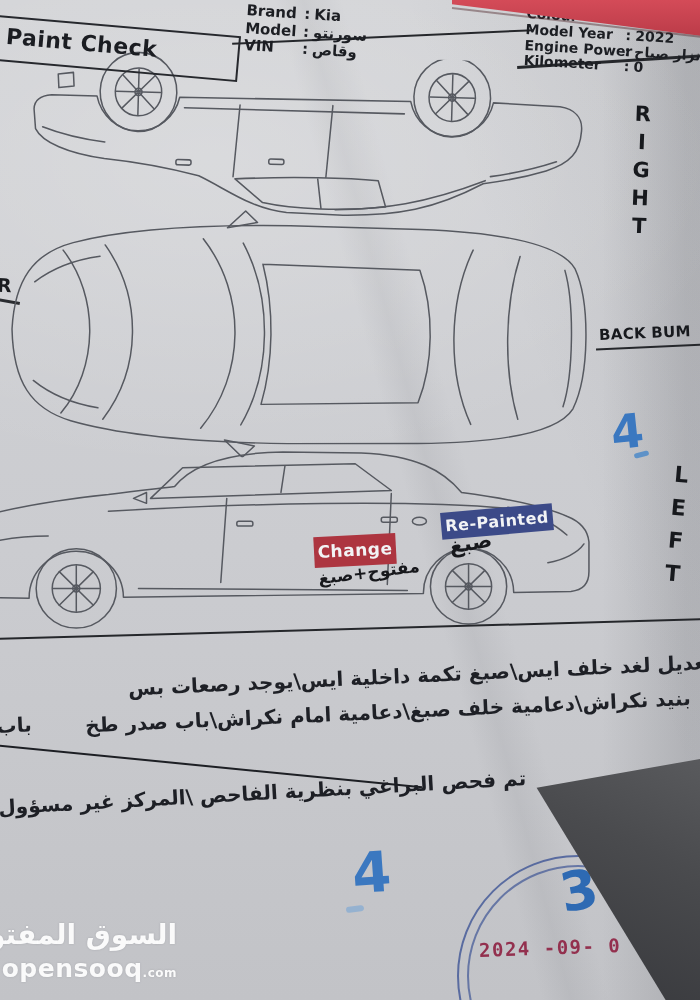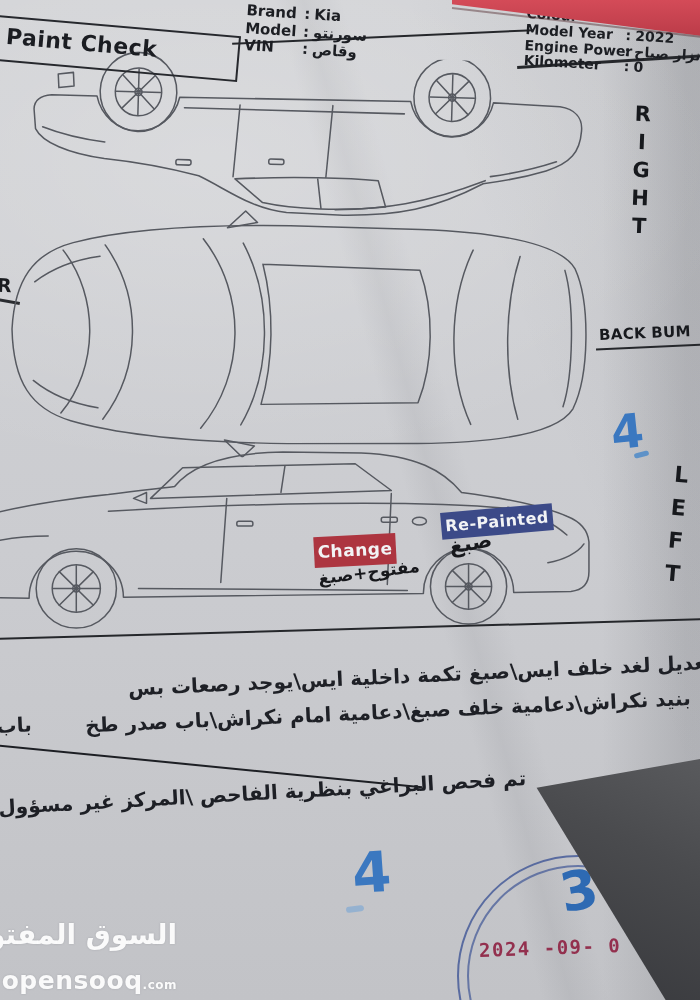--- a/index.html
+++ b/index.html
@@ -92,21 +92,21 @@
   .ring{position:absolute;border-radius:50%;z-index:2;}
   .ring-outer{left:457px;top:855px;width:238px;height:238px;border:2.5px solid rgba(62,85,150,.8);}
   .ring-inner{left:467px;top:865px;width:218px;height:218px;border:2px solid rgba(62,85,150,.7);}
   .stamp-number{left:560px;top:856px;font-size:54px;font-weight:bold;transform:rotate(-10deg);z-index:2;}
   .stamp-date{left:479px;top:936px;font-family:"DejaVu Sans Mono",monospace;font-weight:bold;
     font-size:19px;letter-spacing:1.5px;white-space:nowrap;transform:rotate(-2deg);z-index:3;}
   
   .wm{position:absolute;z-index:10;color:rgba(255,255,255,.94);font-weight:bold;
     text-shadow:0 0 2px rgba(125,127,132,.4);white-space:nowrap;}
   .wm-arabic{right:523px;top:918px;font-size:28px;direction:rtl;}
-  .wm-latin{right:523px;top:954px;font-size:25px;letter-spacing:.5px;margin-top:12px;}
+  .wm-latin{right:523px;top:954px;font-size:25px;letter-spacing:.5px;}
   .wm-tld{font-size:12px;font-weight:bold;}
 </style>
 </head>
 <body>
 
 <div class="paper"></div>
 
 <div class="abs title-box">
   <span>Paint Check</span>
 </div>

